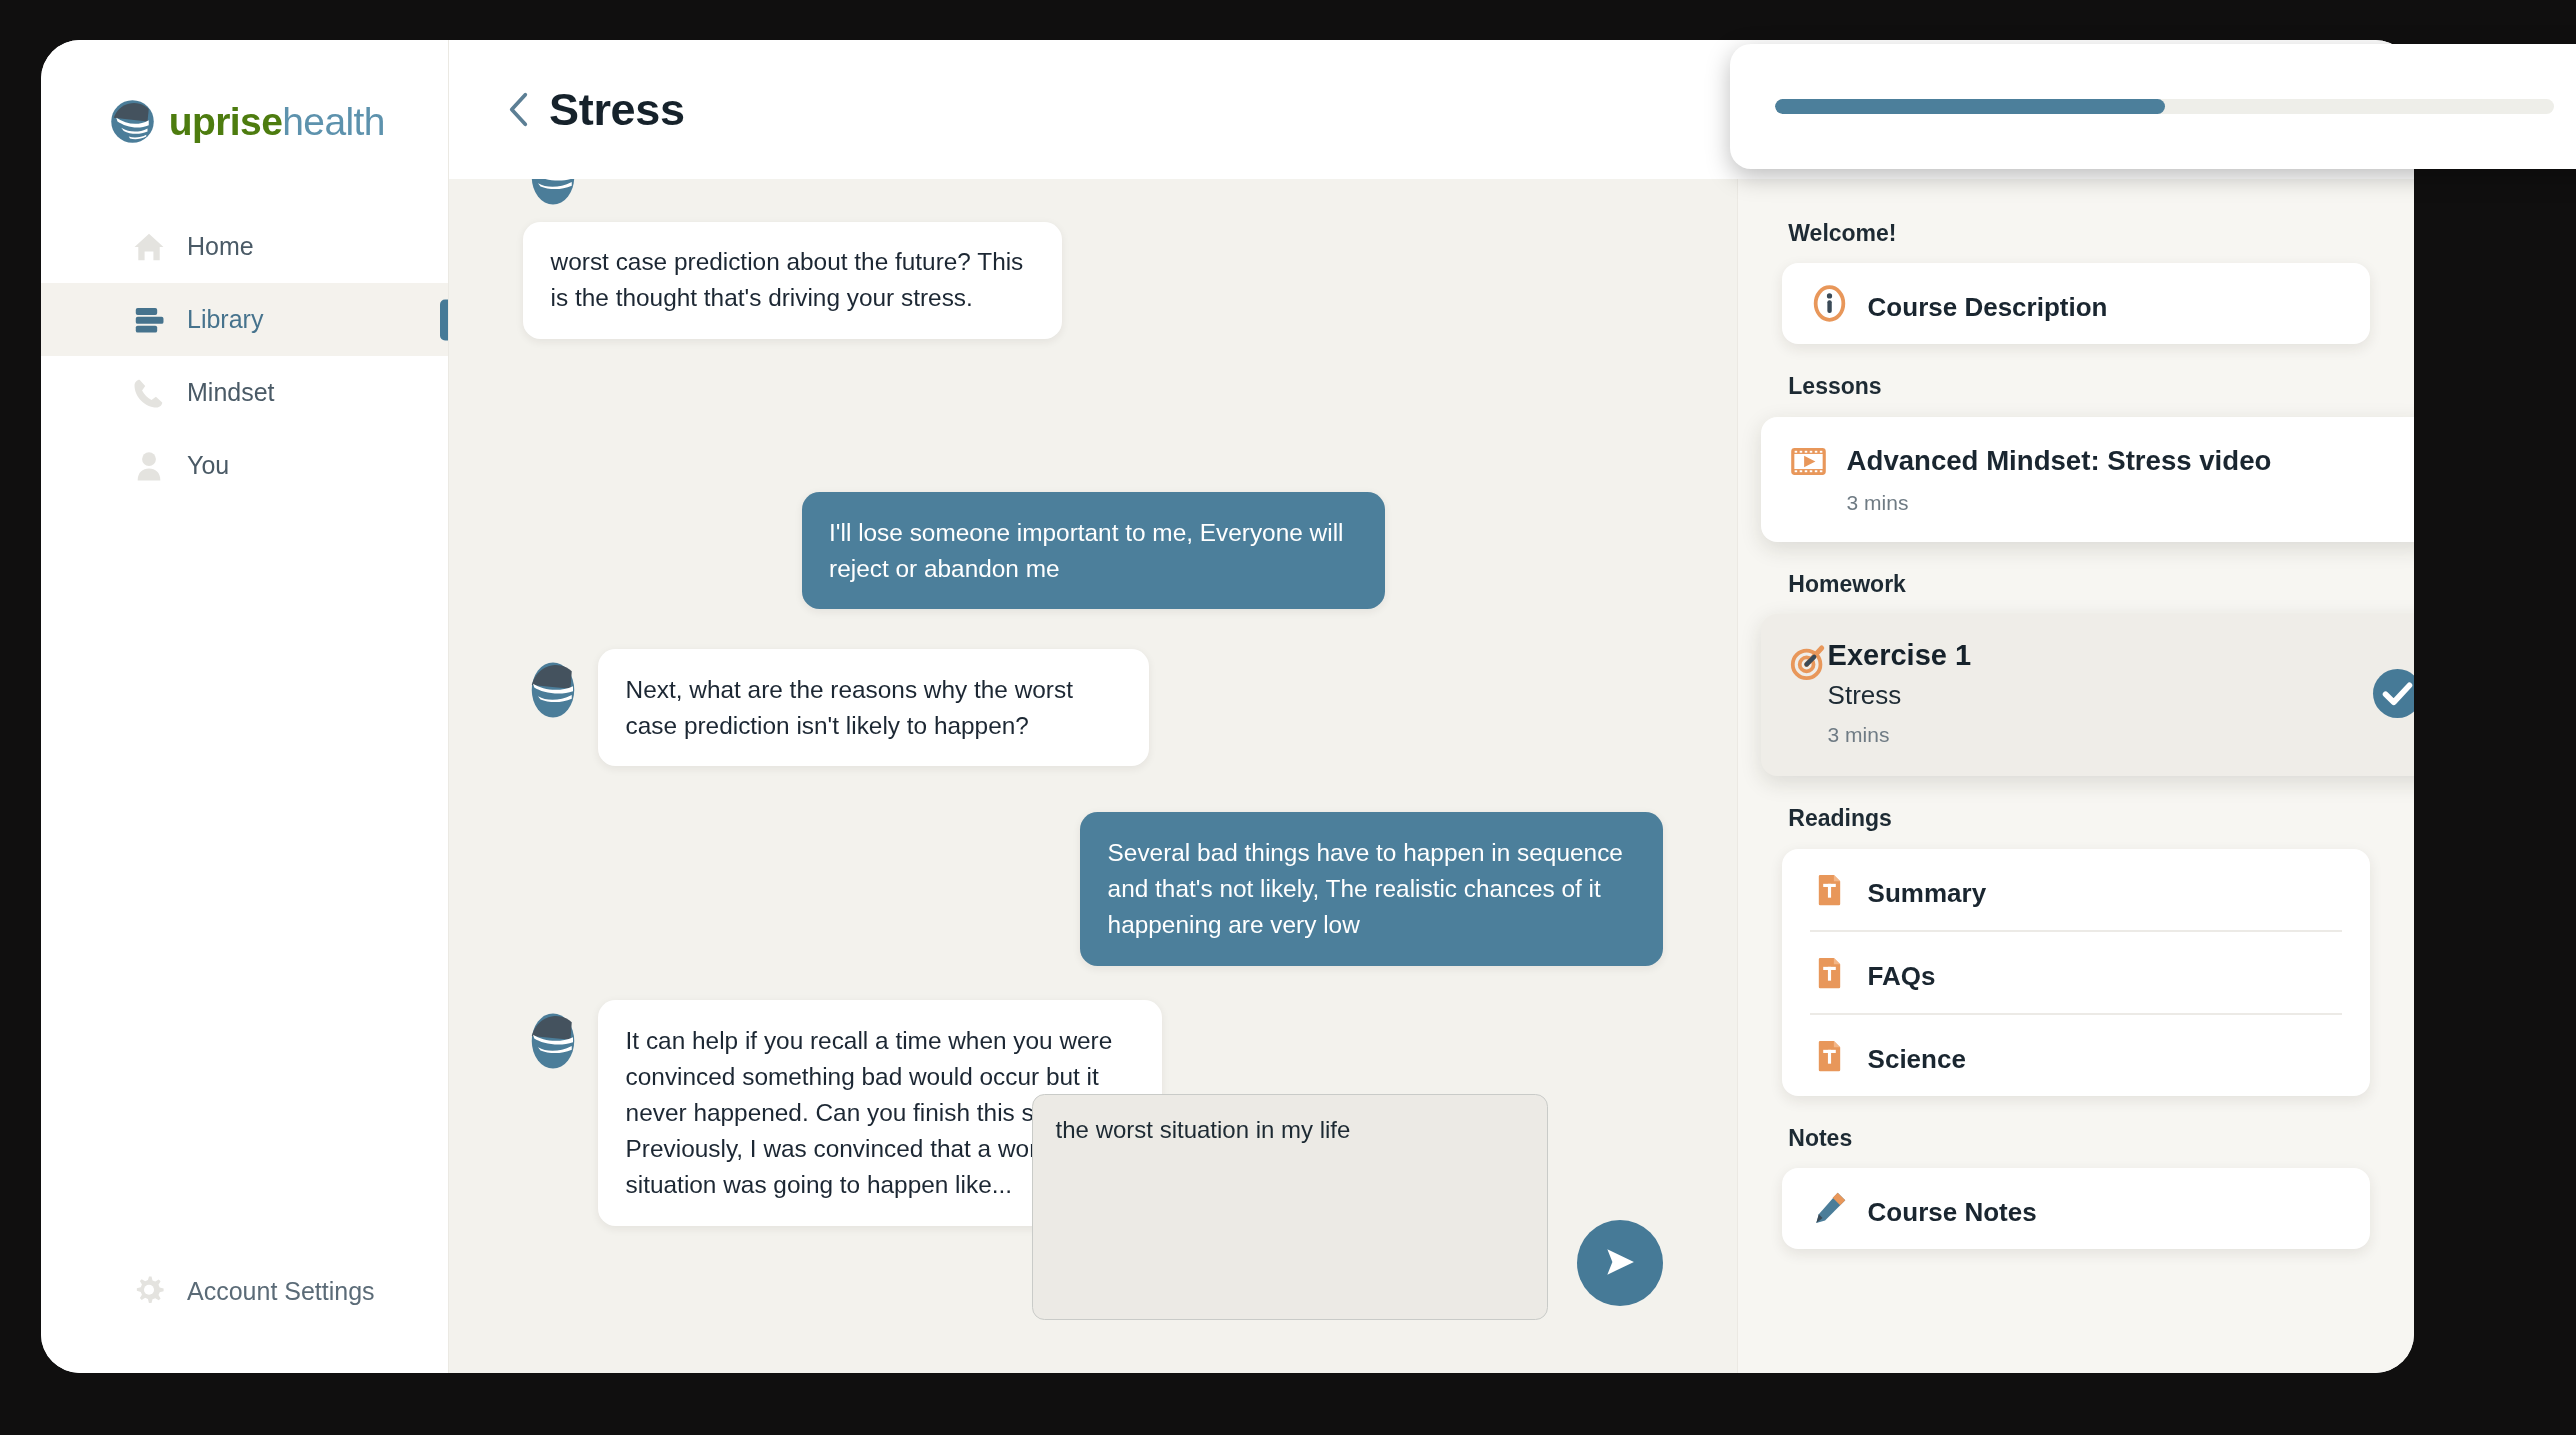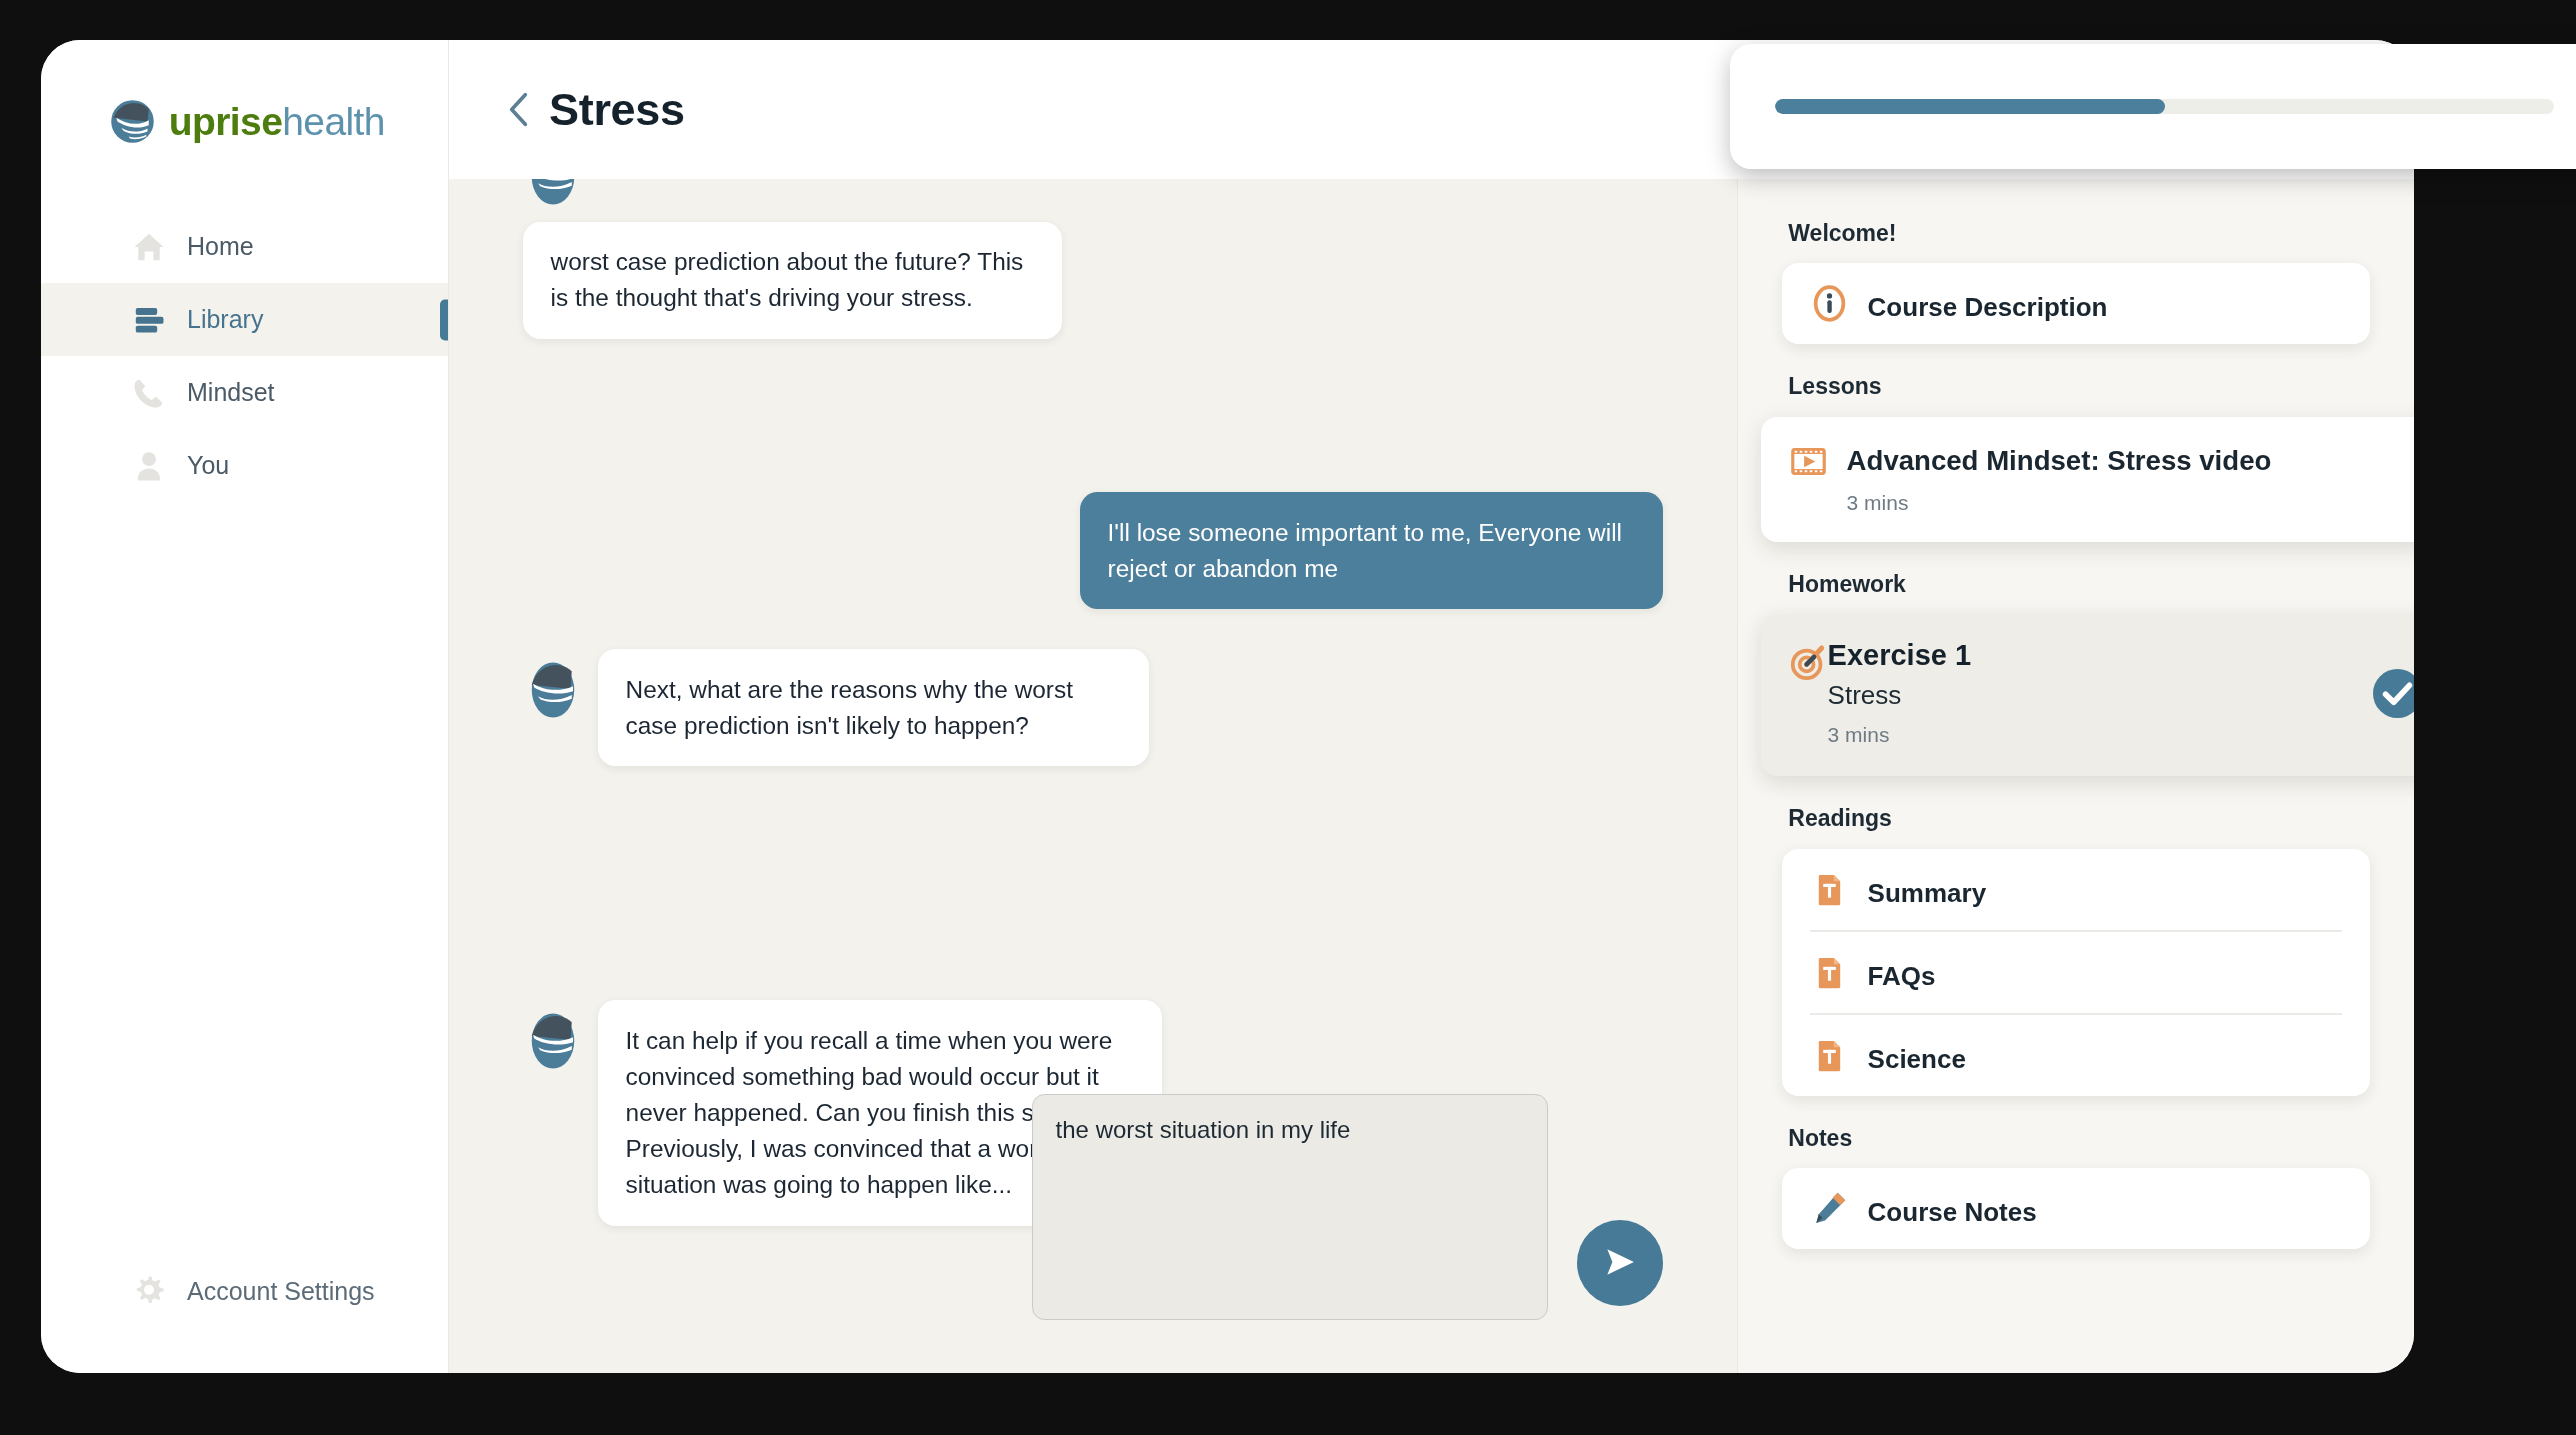--- a/index.html
+++ b/index.html
@@ -295,36 +295,39 @@
               <svg viewBox="0 0 96 96" width="60" height="60">
                 <ellipse cx="48" cy="48" rx="34" ry="44" fill="#4b7d99"></ellipse>
                 <path d="M14 40 A40 44 0 0 1 78 18 L76 46 Z" fill="#44525e"></path>
                 <path d="M16 38 C32 48 58 52 80 42 L80 50 C58 58 30 52 18 44 Z" fill="#ffffff"></path>
                 <path d="M24 58 C38 66 58 66 78 56 L78 62 C60 70 40 68 28 63 Z" fill="#ffffff"></path>
               </svg>
             </span>
             <div class="bubble bot" style="max-width:539px;">worst case prediction about the future? This is the thought that's driving your stress.</div>
           </div>
 
-          <div class="msg-row user" style="position:absolute; left:74px; right:74px; top:313px;">
+          <div class="msg-row user" style="position:absolute; left:74px; right:74px; top:313px;justify-content:center;">
             <div class="bubble user" style="max-width:583px;">I'll lose someone important to me, Everyone will reject or abandon me</div>
           </div>
 
           <div class="msg-row bot" style="position:absolute; left:74px; right:74px; top:470px;">
             <span class="avatar" style="margin-top:11.3px;">
               <svg viewBox="0 0 96 96" width="60" height="60">
                 <ellipse cx="48" cy="48" rx="34" ry="44" fill="#4b7d99"></ellipse>
                 <path d="M14 40 A40 44 0 0 1 78 18 L76 46 Z" fill="#44525e"></path>
                 <path d="M16 38 C32 48 58 52 80 42 L80 50 C58 58 30 52 18 44 Z" fill="#ffffff"></path>
                 <path d="M24 58 C38 66 58 66 78 56 L78 62 C60 70 40 68 28 63 Z" fill="#ffffff"></path>
               </svg>
             </span>
             <div class="bubble bot" style="max-width:551px;">Next, what are the reasons why the worst case prediction isn't likely to happen?</div>
           </div>
 
+          <div class="msg-row user" style="position:absolute; left:74px; right:74px; top:633px;">
+            <div class="bubble user" style="max-width:583px;">Several bad things have to happen in sequence and that's not likely, The realistic chances of it happening are very low</div>
+          </div>
 
           <div class="msg-row bot" style="position:absolute; left:74px; right:74px; top:821px;">
             <span class="avatar" style="margin-top:11.3px;">
               <svg viewBox="0 0 96 96" width="60" height="60">
                 <ellipse cx="48" cy="48" rx="34" ry="44" fill="#4b7d99"></ellipse>
                 <path d="M14 40 A40 44 0 0 1 78 18 L76 46 Z" fill="#44525e"></path>
                 <path d="M16 38 C32 48 58 52 80 42 L80 50 C58 58 30 52 18 44 Z" fill="#ffffff"></path>
                 <path d="M24 58 C38 66 58 66 78 56 L78 62 C60 70 40 68 28 63 Z" fill="#ffffff"></path>
               </svg>
             </span>

